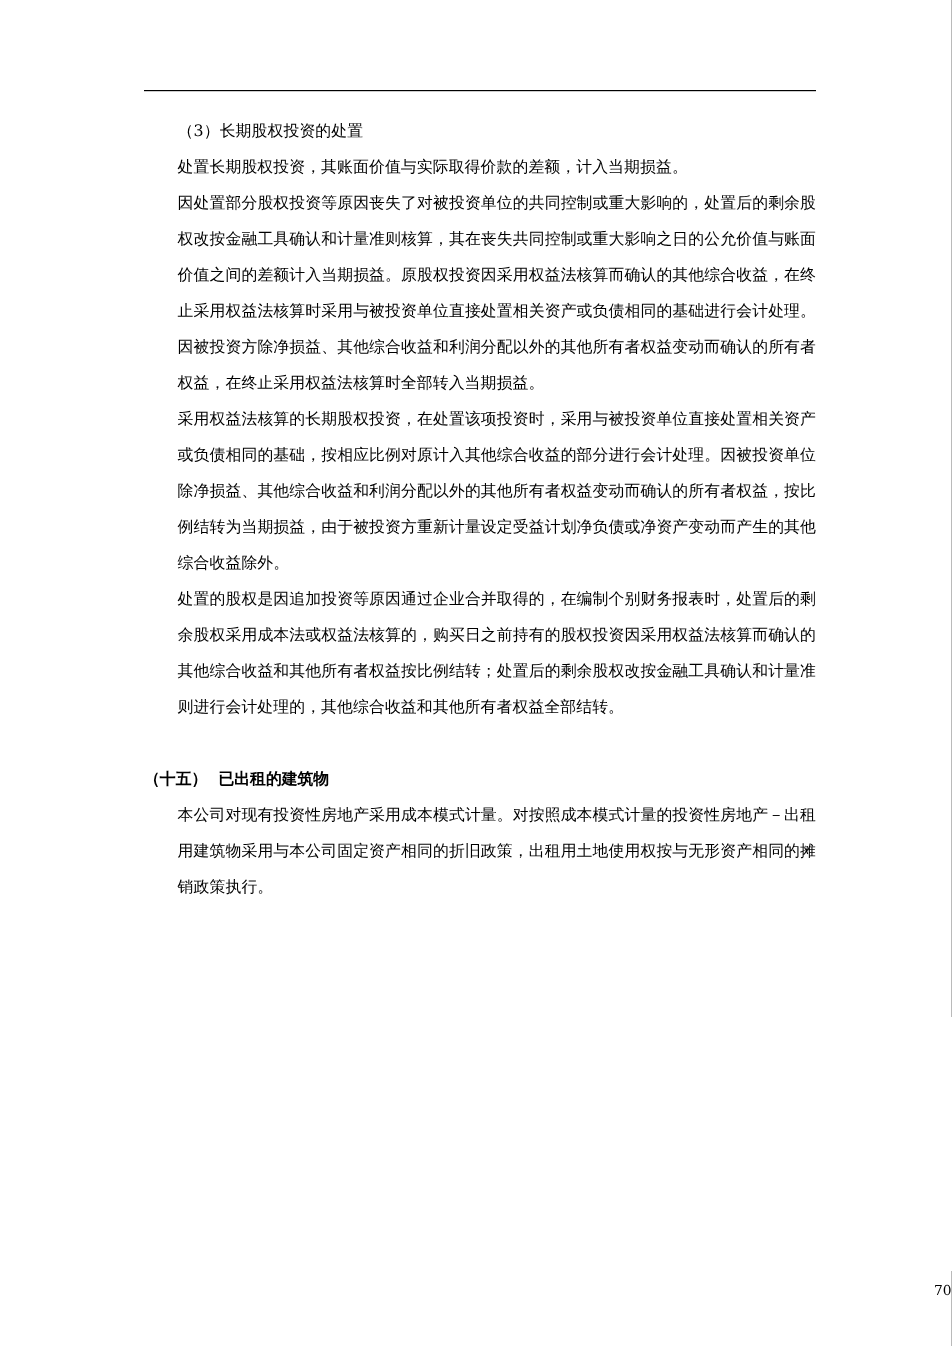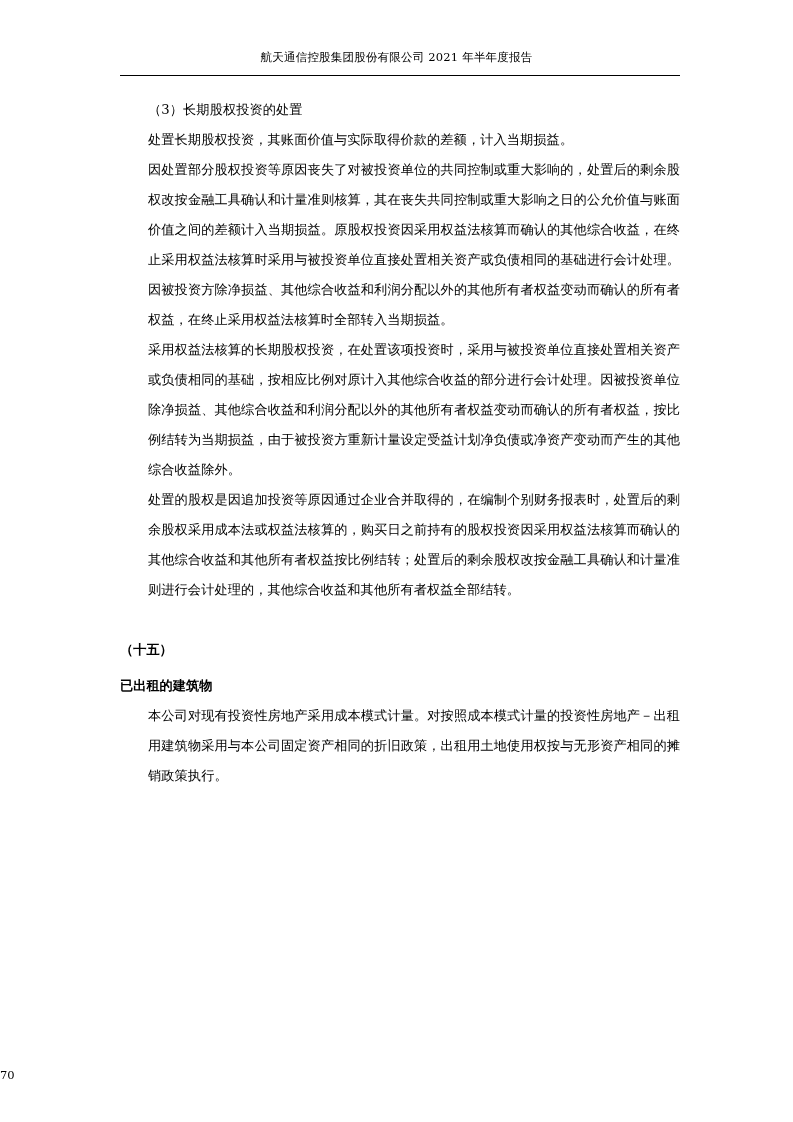--- a/index.html
+++ b/index.html
@@ -55,44 +55,42 @@
     padding-left: 28px;
   }
   .section-head {
     font-size: 13.2px;
     line-height: 30px;
     font-weight: bold;
     margin: 0;
     display: flex;
     gap: 6px;
     align-items: baseline;
-    flex-direction: column;
   }
   .section-head .num {
     min-width: 56px;
   }
   .gap-before-section {
     height: 30px;
   }
   .footer-num {
     position: absolute;
     bottom: 40px;
     left: 0;
     width: 793px;
-    text-align: left;
+    text-align: right;
     font-size: 11.5px;
     font-family: "DejaVu Serif", "Liberation Serif", serif;
   }
 </style>
 </head>
 <body>
 
 <div class="page">
 
-  <div class="header">航天通信控股集团股份有限公司 2021 年半年度报告</div>
   <div class="header-rule"></div>
 
   <div class="content">
 
     <p class="para indent">（3）长期股权投资的处置</p>
 
     <p class="para indent">处置长期股权投资，其账面价值与实际取得价款的差额，计入当期损益。</p>
 
     <p class="para indent">因处置部分股权投资等原因丧失了对被投资单位的共同控制或重大影响的，处置后的剩余股权改按金融工具确认和计量准则核算，其在丧失共同控制或重大影响之日的公允价值与账面价值之间的差额计入当期损益。原股权投资因采用权益法核算而确认的其他综合收益，在终止采用权益法核算时采用与被投资单位直接处置相关资产或负债相同的基础进行会计处理。因被投资方除净损益、其他综合收益和利润分配以外的其他所有者权益变动而确认的所有者权益，在终止采用权益法核算时全部转入当期损益。</p>
 

